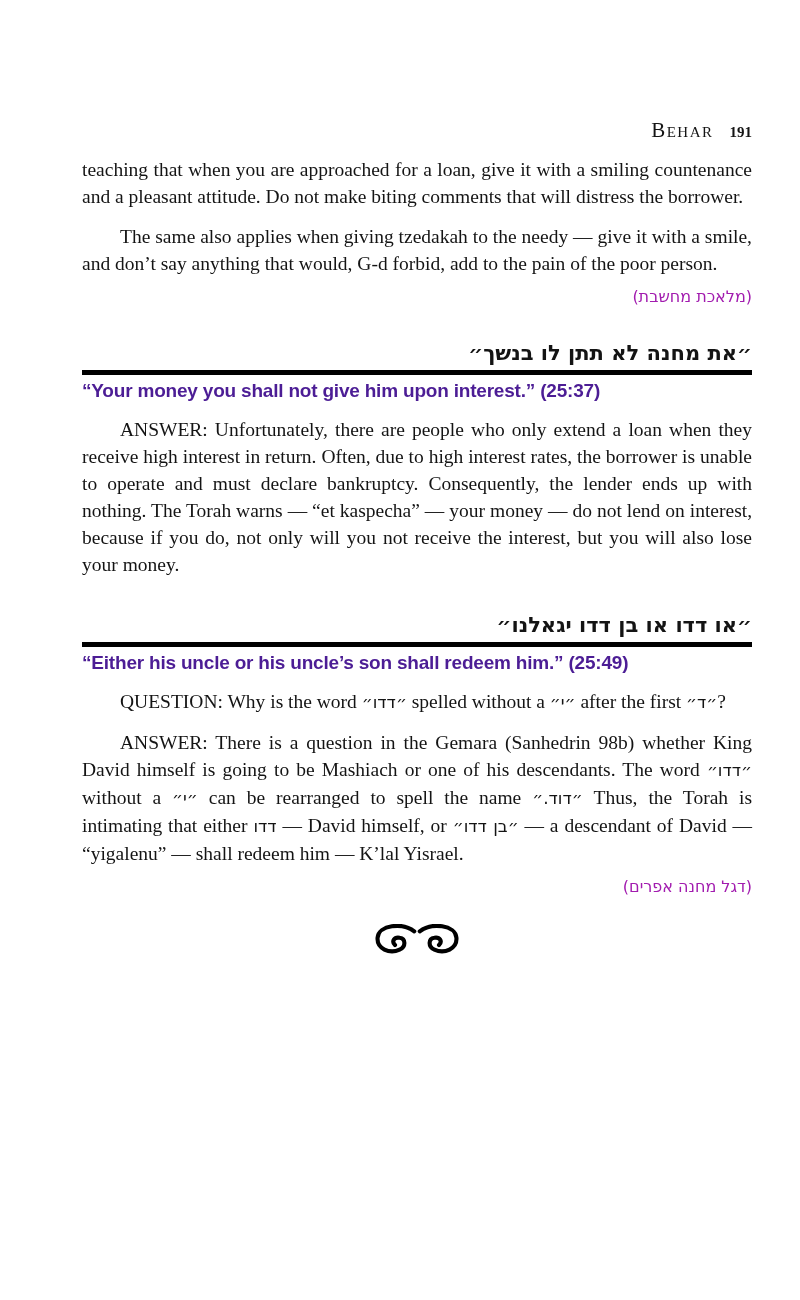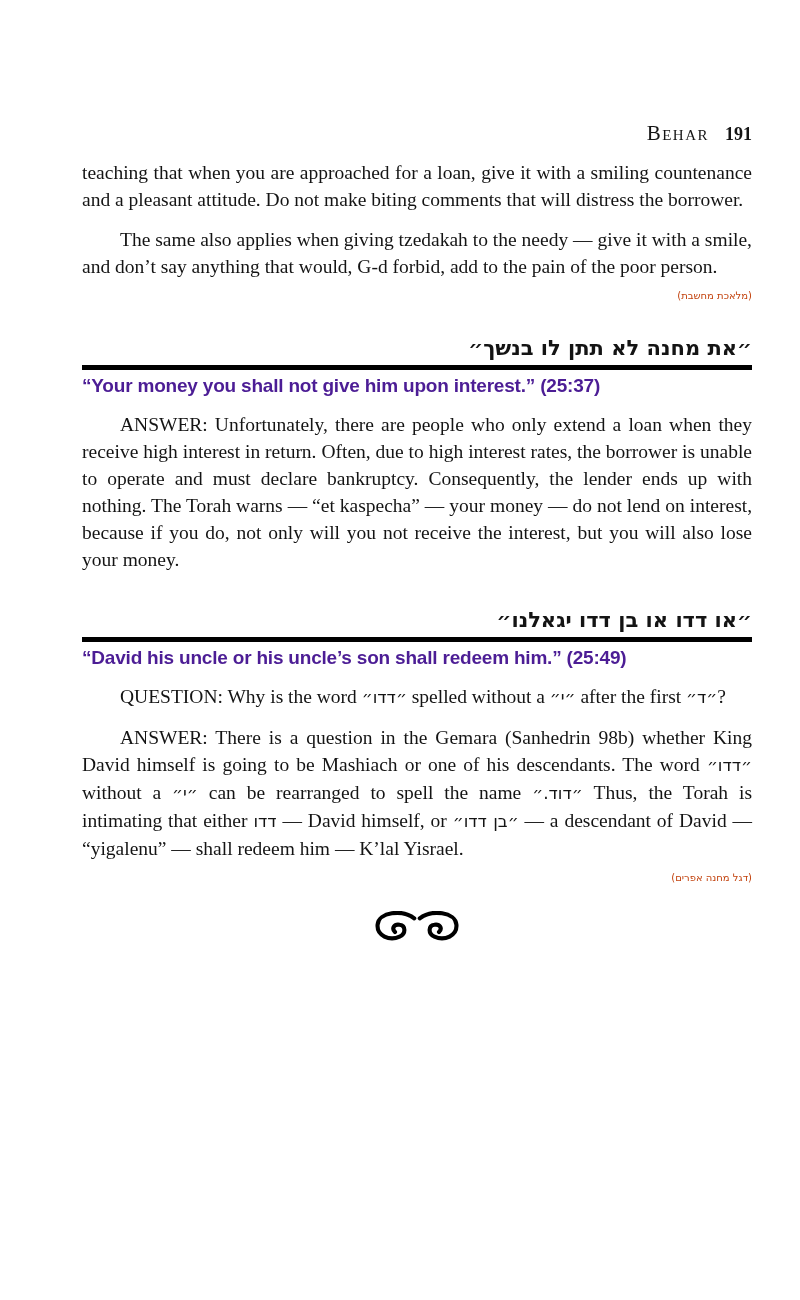--- a/index.html
+++ b/index.html
@@ -24,21 +24,21 @@
     gap: 16px;
     font-family: "Liberation Serif", "DejaVu Serif", serif;
   }
   .header-title {
     font-variant: small-caps;
     font-size: 21px;
     letter-spacing: 1.5px;
   }
   .header-page {
     font-weight: bold;
-    font-size: 18px;
+    font-size: 15px;
     margin-top: 48px;
   }
   .content {
     margin-top: 0;
   }
   .paragraph {
     margin: 13px 0 0 0;
     font-family: "Liberation Serif", "DejaVu Serif", serif;
     font-size: 19.5px;
     line-height: 27px;
@@ -53,22 +53,22 @@
     margin-top: 39px;
   }
   .hebrew-inline {
     font-family: "DejaVu Sans", sans-serif;
     font-size: 17px;
   }
   .attribution {
     margin: 10px 0 0 0;
     text-align: right;
     font-family: "DejaVu Sans", sans-serif;
-    font-size: 10px;
-    color: #c2410c;
+    font-size: 16px;
+    color: #a21caf;
   }
   .topic {
     margin-top: 34px;
   }
   .topic-hebrew {
     margin: 0;
     direction: rtl;
     text-align: right;
     font-family: "DejaVu Sans", sans-serif;
     font-weight: bold;
@@ -108,21 +108,21 @@
       <p class="attribution"><span dir="rtl">(מלאכת מחשבת)</span></p>
       <div class="topic">
         <p class="topic-hebrew">״את מחנה לא תתן לו בנשך״</p>
         <div class="topic-rule"></div>
         <p class="topic-english">“Your money you shall not give him upon interest.” (25:37)</p>
       </div>
       <p class="paragraph indent"><span>ANSWER: Unfortunately, there are people who only extend a loan when they receive high interest in return. Often, due to high interest rates, the borrower is unable to operate and must declare bankruptcy. Consequently, the lender ends up with nothing. The Torah warns — </span><span class="italic">“et kaspecha”</span><span> — </span><span class="italic">your</span><span> money — do not lend on interest, because if you do, not only will you not receive the interest, but you will also lose </span><span class="italic">your</span><span> money.</span></p>
       <div class="topic">
         <p class="topic-hebrew">״או דדו או בן דדו יגאלנו״</p>
         <div class="topic-rule"></div>
-        <p class="topic-english">“David his uncle or his uncle’s son shall redeem him.” (25:49)</p>
+        <p class="topic-english">“Either his uncle or his uncle’s son shall redeem him.” (25:49)</p>
       </div>
       <p class="paragraph indent"><span>QUESTION: Why is the word </span><span class="hebrew-inline" dir="rtl">״דדו״</span><span> spelled without a </span><span class="hebrew-inline" dir="rtl">״י״</span><span> after the first </span><span class="hebrew-inline" dir="rtl">״ד״</span><span>?</span></p>
       <p class="paragraph indent"><span>ANSWER: There is a question in the </span><span class="italic">Gemara (Sanhedrin</span><span> 98b) whether King David himself is going to be </span><span class="italic">Mashiach</span><span> or one of his descendants. The word </span><span class="hebrew-inline" dir="rtl">״דדו״</span><span> without a </span><span class="hebrew-inline" dir="rtl">״י״</span><span> can be rearranged to spell the name </span><span class="hebrew-inline" dir="rtl">״דוד.״</span><span> Thus, the Torah is intimating that either </span><span class="hebrew-inline" dir="rtl">דדו</span><span> — David himself, or </span><span class="hebrew-inline" dir="rtl">״בן דדו״</span><span> — a descendant of David — </span><span class="italic">“yigalenu”</span><span> — shall redeem him — </span><span class="italic">K’lal Yisrael.</span></p>
       <p class="attribution"><span dir="rtl">(דגל מחנה אפרים)</span></p>
       <div class="ornament">
     <svg width="92" height="33" viewBox="0 0 100 36" aria-hidden="true">
       <g fill="none" stroke="#000000" stroke-width="4.5" stroke-linecap="round">
         <path d="M47 8 C34 -2 8 1 7 15 C6 27 20 33 31 28 C38 25 38 16 31 15 C25 14 22 19 26 23"></path>
         <path d="M53 8 C66 -2 92 1 93 15 C94 27 80 33 69 28 C62 25 62 16 69 15 C75 14 78 19 74 23"></path>
       </g>

